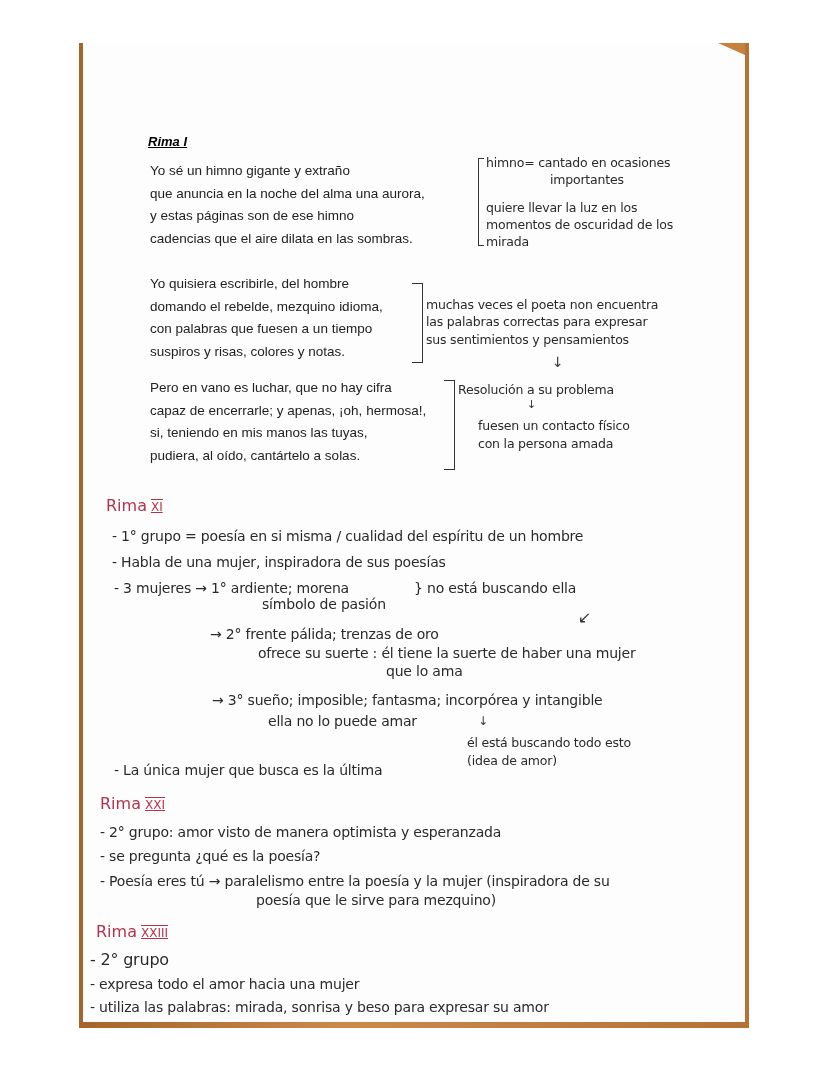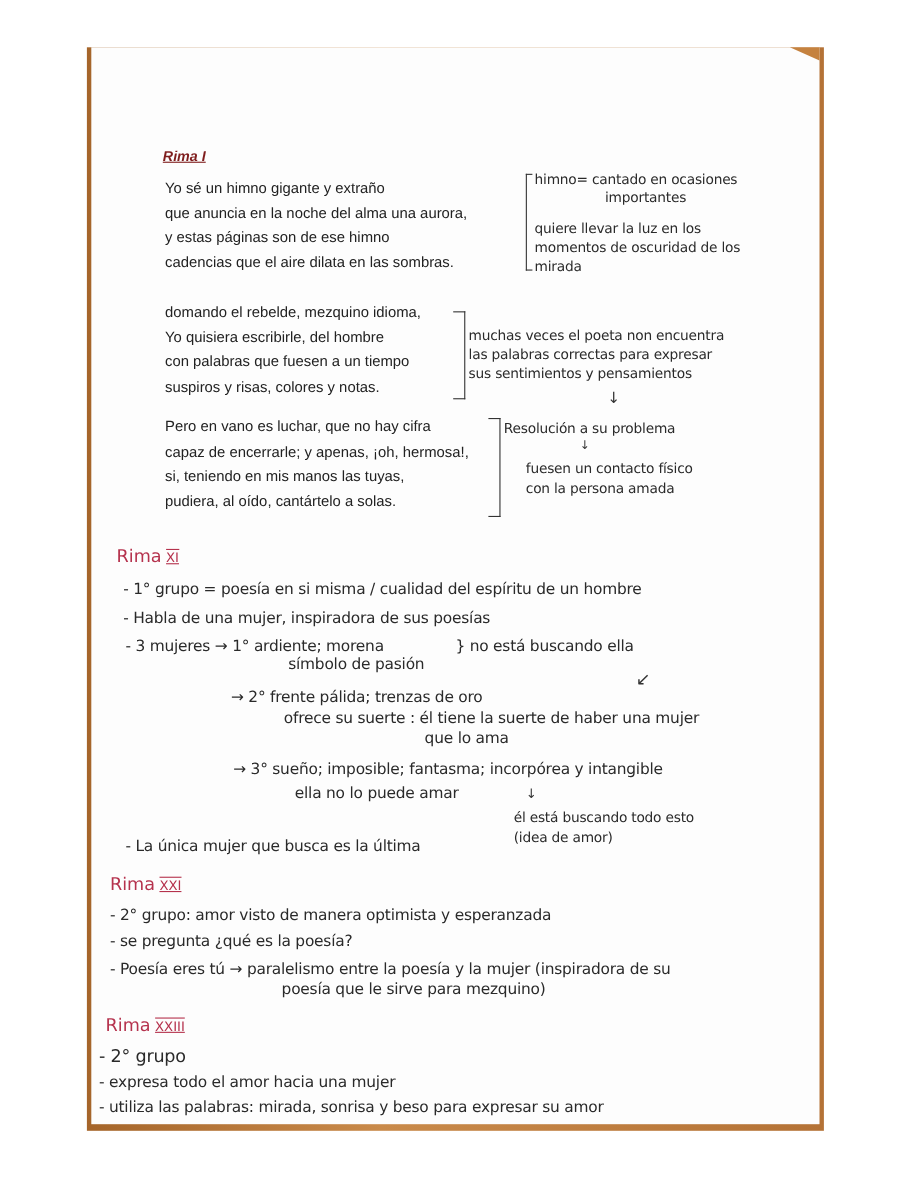--- a/index.html
+++ b/index.html
@@ -18,21 +18,21 @@
   .corner {
     position: absolute; left: 718px; top: 43px; width: 0; height: 0;
     border-top: 12px solid #c5823f; border-left: 27px solid transparent;
   }
   .typed {
     position: absolute; font-family: "Liberation Sans", sans-serif; font-size: 13.5px;
     color: #222; line-height: 22.5px; margin: 0; padding: 0;
   }
   .typed-title {
     position: absolute; left: 148px; top: 134px; font-family: "Liberation Sans", sans-serif;
-    font-size: 13px; font-weight: bold; font-style: italic; color: #7f1d1d; text-decoration: underline;
+    font-size: 13px; font-weight: bold; font-style: italic; color: #000000; text-decoration: underline;
   }
   .hand {
     position: absolute; font-family: "DejaVu Sans", sans-serif; color: #2a2a2a;
     font-size: 14px; white-space: nowrap; letter-spacing: -0.2px;
   }
   .hand.small { font-size: 12.5px; }
   .rima {
     position: absolute; font-family: "DejaVu Sans", sans-serif; font-size: 16px; color: #b5324d;
   }
   .rima .num { text-decoration: underline; text-decoration-thickness: 1px; border-top: 1px solid #b5324d; font-size: 12px; margin-left: 4px; }
@@ -55,22 +55,22 @@
 
 <div class="typed-title">Rima I</div>
 
 <div class="typed" style="left:150px; top:160px;">
   <div>Yo sé un himno gigante y extraño</div>
   <div>que anuncia en la noche del alma una aurora,</div>
   <div>y estas páginas son de ese himno</div>
   <div>cadencias que el aire dilata en las sombras.</div>
 </div>
 <div class="typed" style="left:150px; top:273px;">
+  <div>Yo quisiera escribirle, del hombre</div>
   <div>domando el rebelde, mezquino idioma,</div>
-  <div>Yo quisiera escribirle, del hombre</div>
   <div>con palabras que fuesen a un tiempo</div>
   <div>suspiros y risas, colores y notas.</div>
 </div>
 <div class="typed" style="left:150px; top:377px;">
   <div>Pero en vano es luchar, que no hay cifra</div>
   <div>capaz de encerrarle; y apenas, ¡oh, hermosa!,</div>
   <div>si, teniendo en mis manos las tuyas,</div>
   <div>pudiera, al oído, cantártelo a solas.</div>
 </div>
 

